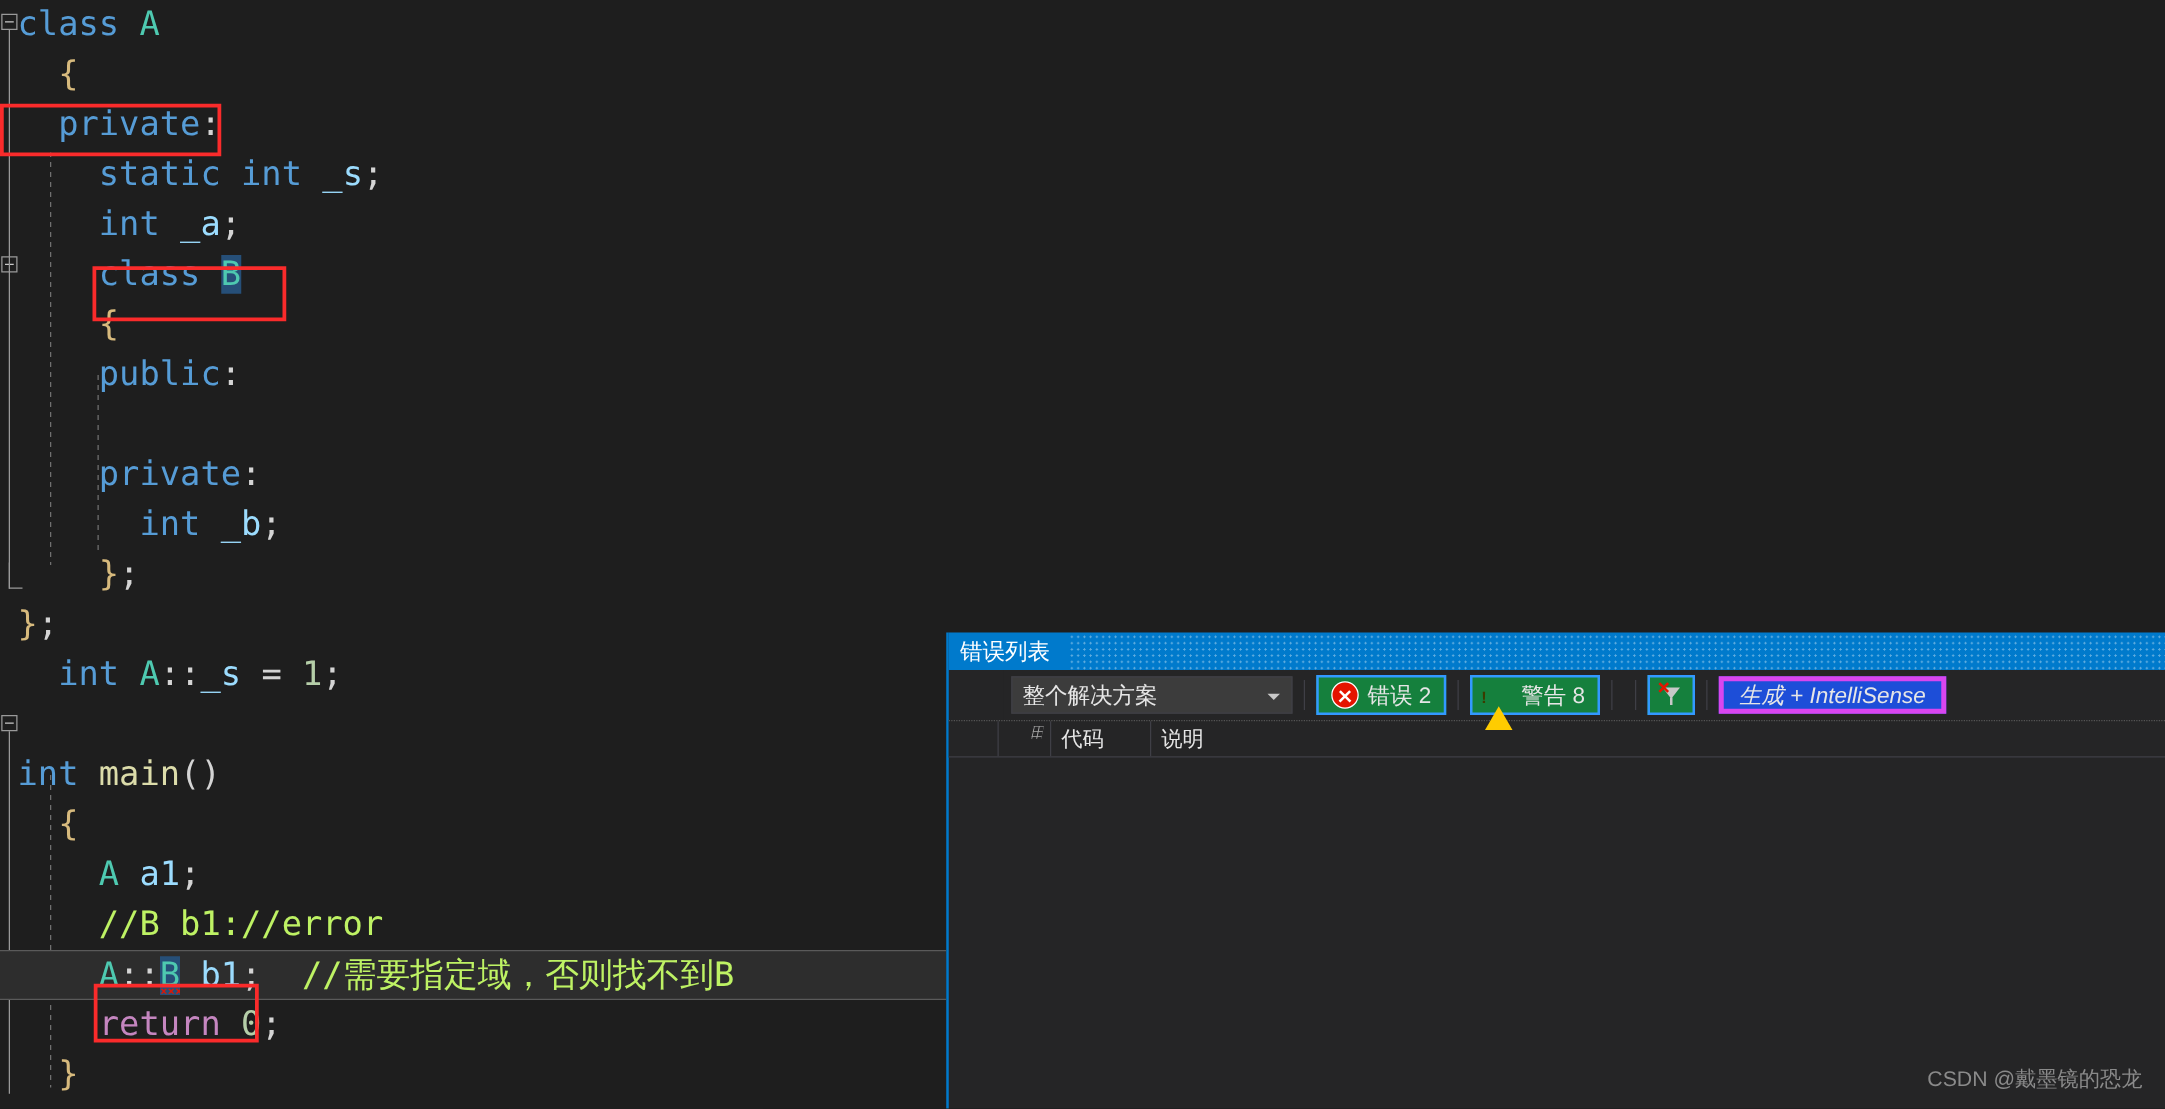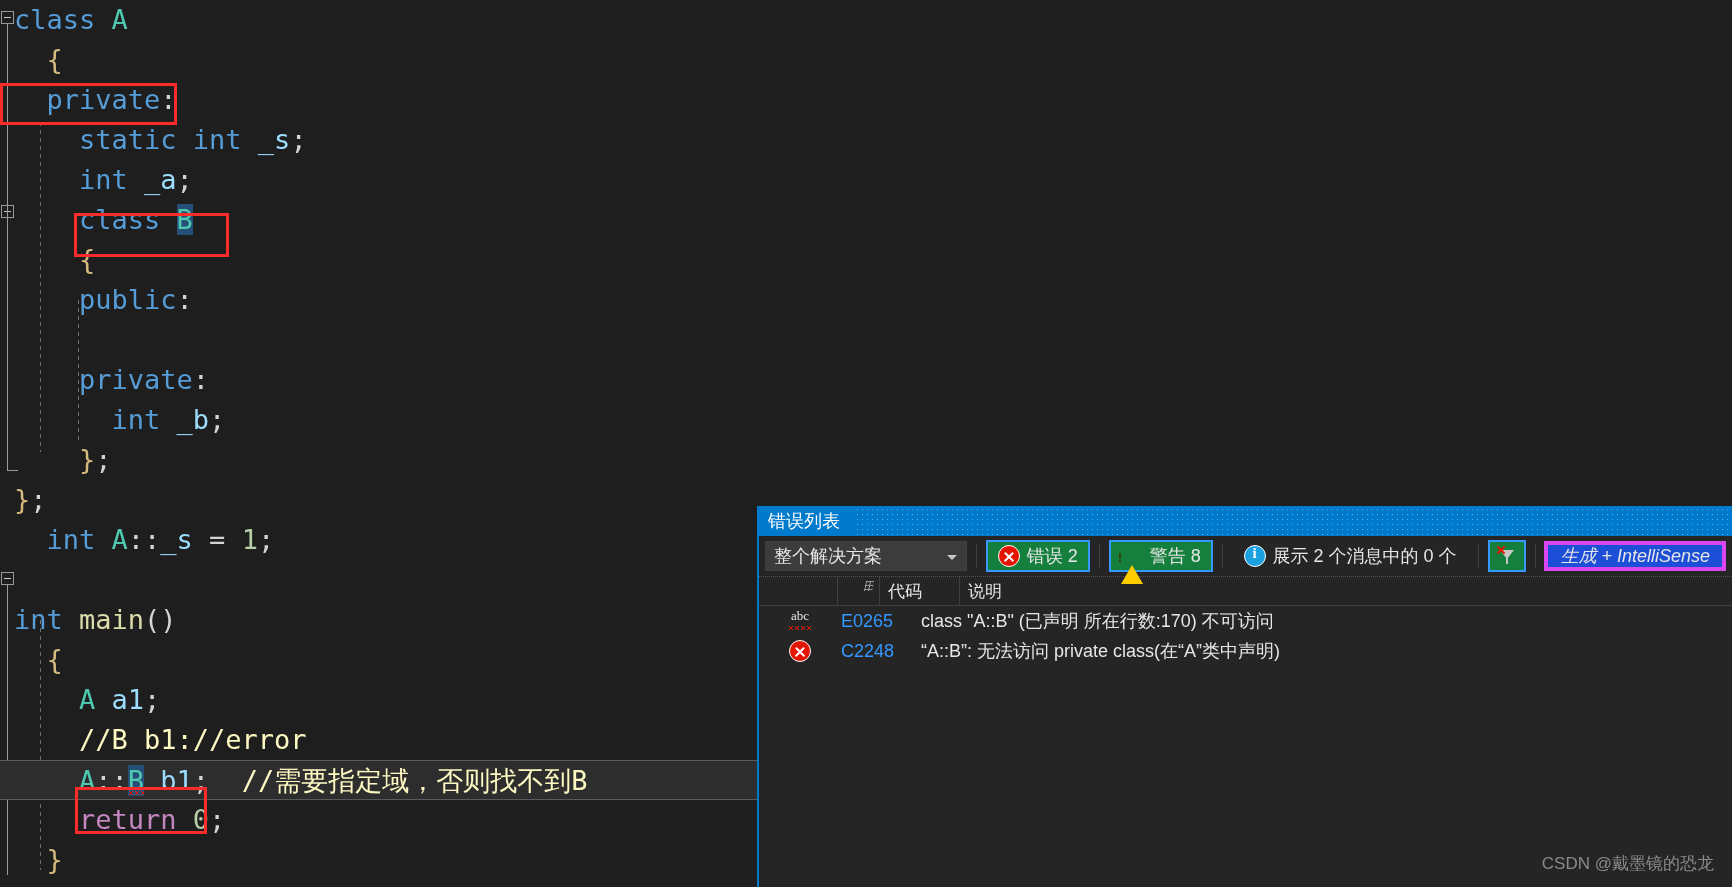--- a/index.html
+++ b/index.html
@@ -51,21 +51,21 @@
     box-sizing: border-box;
   }
 
   
   .kw   { color: #569cd6; }   
   .typ  { color: #4ec9b0; }   
   .var  { color: #9cdcfe; }   
   .num  { color: #b5cea8; }   
   .pun  { color: #d4d4d4; }   
   .brc  { color: #d7ba7d; }   
-  .cmt  { color: #fef9c3; }   
+  .cmt  { color: #bef264; }   
   .ctl  { color: #c586c0; }   
   .fn   { color: #dcdcaa; }   
   .plain{ color: #d4d4d4; }
 
   .selB {
     background: #264f78;
     color: #4ec9b0;
     position: relative;
   }
   .squiggle {
@@ -153,20 +153,21 @@
     background-position: 0 6px;
   }
 
   .el-toolbar {
     display: flex;
     align-items: center;
     height: 40px;
     background: #252526;
     padding: 0 6px;
     gap: 0;
+    margin-left: 44px;
   }
   .el-select {
     width: 225px;
     height: 30px;
     background: #3c3c3c;
     border: 1px solid #3f3f46;
     color: #e6e6e6;
     font-size: 18px;
     display: flex;
     align-items: center;
@@ -302,21 +303,20 @@
   }
 
   
   .el-grid-head {
     display: flex;
     height: 28px;
     background: #252526;
     border-top: 1px dotted #555;
     border-bottom: 1px solid #3f3f46;
     align-items: flex-start;
-    padding-left: 39px;
   }
   .gh {
     color: #e6e6e6;
     font-size: 17px;
     border-right: 1px solid #3f3f46;
     height: 100%;
     display: flex;
     align-items: center;
     padding-left: 8px;
     box-sizing: border-box;
@@ -445,24 +445,20 @@
 
       <div class="sep"></div>
 
       <div class="el-btn active">
         <span class="ico"><span class="ico-warn"></span></span>
         <span>警告 8</span>
       </div>
 
       <div class="sep"></div>
 
-      <div class="el-btn">
-        <span class="ico ico-info"></span>
-        <span>展示 2 个消息中的 0 个</span>
-      </div>
 
       <div class="sep"></div>
 
       <div class="el-btn active icon-only">
         <span class="ico ico-filter">
           <span class="funnel"></span>
             <span class="stem"></span>
           <span class="x1"></span>
             <span class="x2"></span>
         </span>
@@ -477,35 +473,16 @@
 
     <div class="el-grid-head">
       <div class="gh gh-c0"></div>
       <div class="gh gh-c1">
           <span class="minigrid"></span>
         </div>
       <div class="gh gh-code">代码</div>
       <div class="gh gh-desc">说明</div>
     </div>
 
-    <div id="el-rows">
-        <div class="el-row">
-          <div class="cell-ico">
-            <span class="ico-abc">
-              <span class="txt">abc</span>
-              <span class="sq"></span>
-            </span>
-          </div>
-          <div class="cell-code">E0265</div>
-          <div class="cell-desc">class "A::B" (已声明 所在行数:170) 不可访问</div>
-        </div>
-        <div class="el-row">
-          <div class="cell-ico">
-            <span class="ico ico-error"></span>
-          </div>
-          <div class="cell-code">C2248</div>
-          <div class="cell-desc">“A::B”: 无法访问 private class(在“A”类中声明)</div>
-        </div>
-      </div>
   </div>
 
   <div id="watermark">CSDN @戴墨镜的恐龙</div>
 </div>
 
 </body></html>

